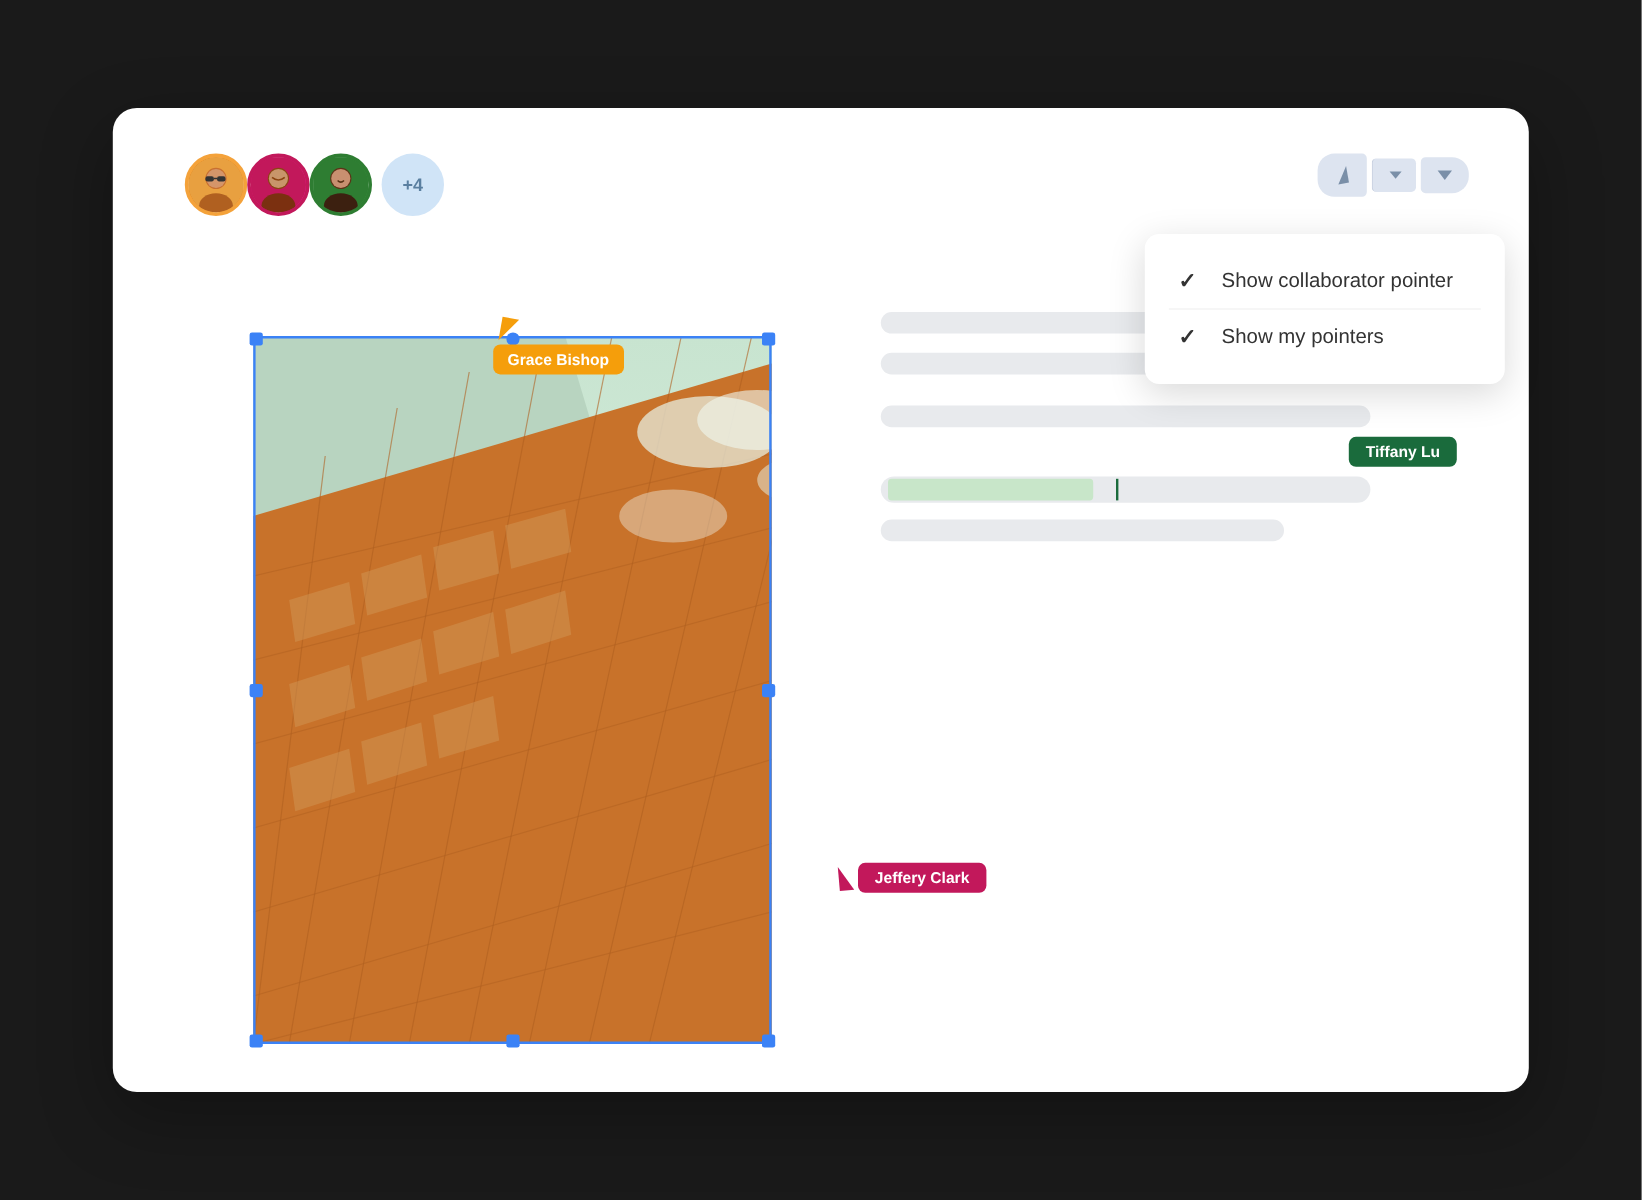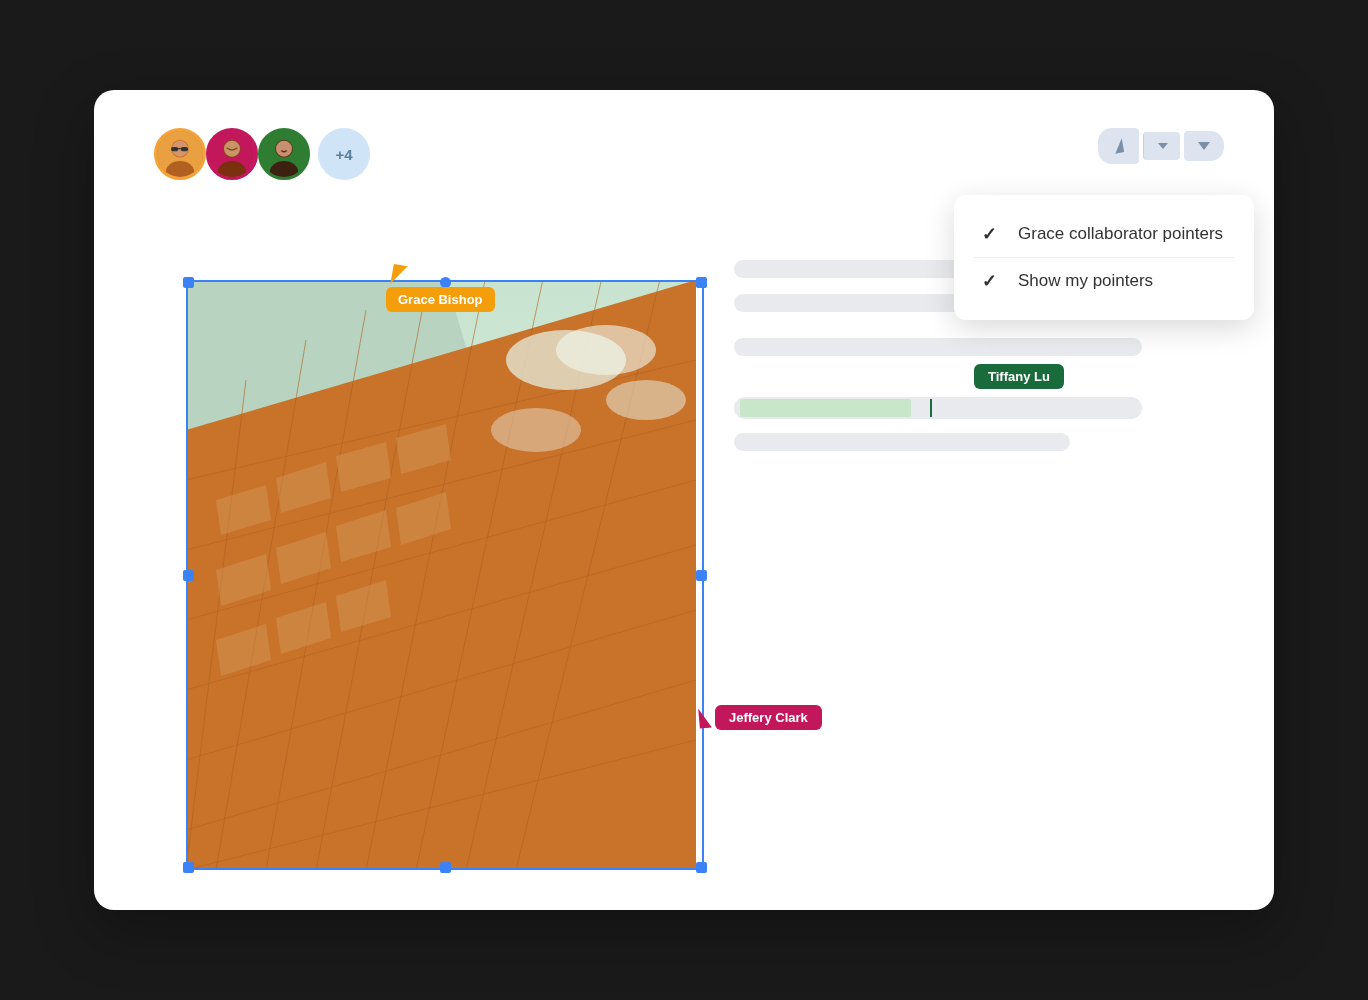--- a/index.html
+++ b/index.html
@@ -158,22 +158,22 @@
       top: 110px;
       left: 60px;
       right: 60px;
       bottom: 60px;
     }
 
     
     .image-container {
       position: absolute;
       top: 80px;
-      left: 32px;
-      width: 518px;
+      left: 57px;
+      width: 432px;
       height: 590px;
     }
 
     .image-selection-border {
       position: absolute;
       inset: 0;
       border: 2.5px solid #3b82f6;
       border-radius: 2px;
       pointer-events: none;
       z-index: 10;
@@ -291,21 +291,21 @@
       left: 48%;
       top: 2px;
       width: 2px;
       height: 18px;
       background: #1a6b3c;
     }
 
     
     .jeffery-cursor {
       position: absolute;
-      bottom: 120px;
+      bottom: 106px;
       left: 545px;
       z-index: 20;
       display: flex;
       align-items: flex-end;
       gap: 4px;
     }
 
     .cursor-label-pink {
       background: #c2185b;
       color: #fff;
@@ -367,21 +367,21 @@
       <div class="dropdown-arrow"></div>
     </button>
     <button class="pointer-btn" style="background:#dde4f0; padding: 11px 14px; border-radius:4px 14px 14px 4px;">
       <div style="width:0;height:0;border-left:6px solid transparent;border-right:6px solid transparent;border-top:8px solid #7a8fa8;"></div>
     </button>
   </div>
 
   <div class="dropdown-menu">
     <div class="dropdown-item">
       <span class="checkmark">✓</span>
-      <span class="dropdown-label">Grace collaborator pointers</span>
+      <span class="dropdown-label">Show collaborator pointer</span>
     </div>
     <div class="dropdown-item">
       <span class="checkmark">✓</span>
       <span class="dropdown-label">Show my pointers</span>
     </div>
   </div>
 
   <div class="canvas-area">
 
     <div class="image-container">
@@ -466,21 +466,21 @@
         <div class="cursor-label-orange">Grace Bishop</div>
       </div>
     </div>
 
     <div class="right-content">
       <div class="content-line line-full"></div>
       <div class="content-line line-med"></div>
 
       <div class="tiffany-area">
         <div class="content-line" style="width:85%; margin-bottom: 8px;"></div>
-        <div style="margin-bottom: 4px;">
+        <div style="margin-bottom: 4px; text-align: right;">
           <span class="tiffany-cursor-label">Tiffany Lu</span>
         </div>
         <div class="text-input-mock">
           <div class="text-selection-highlight"></div>
           <div class="text-cursor-line"></div>
         </div>
         <div class="content-line" style="width:70%; margin-top:14px;"></div>
       </div>
     </div>
 

